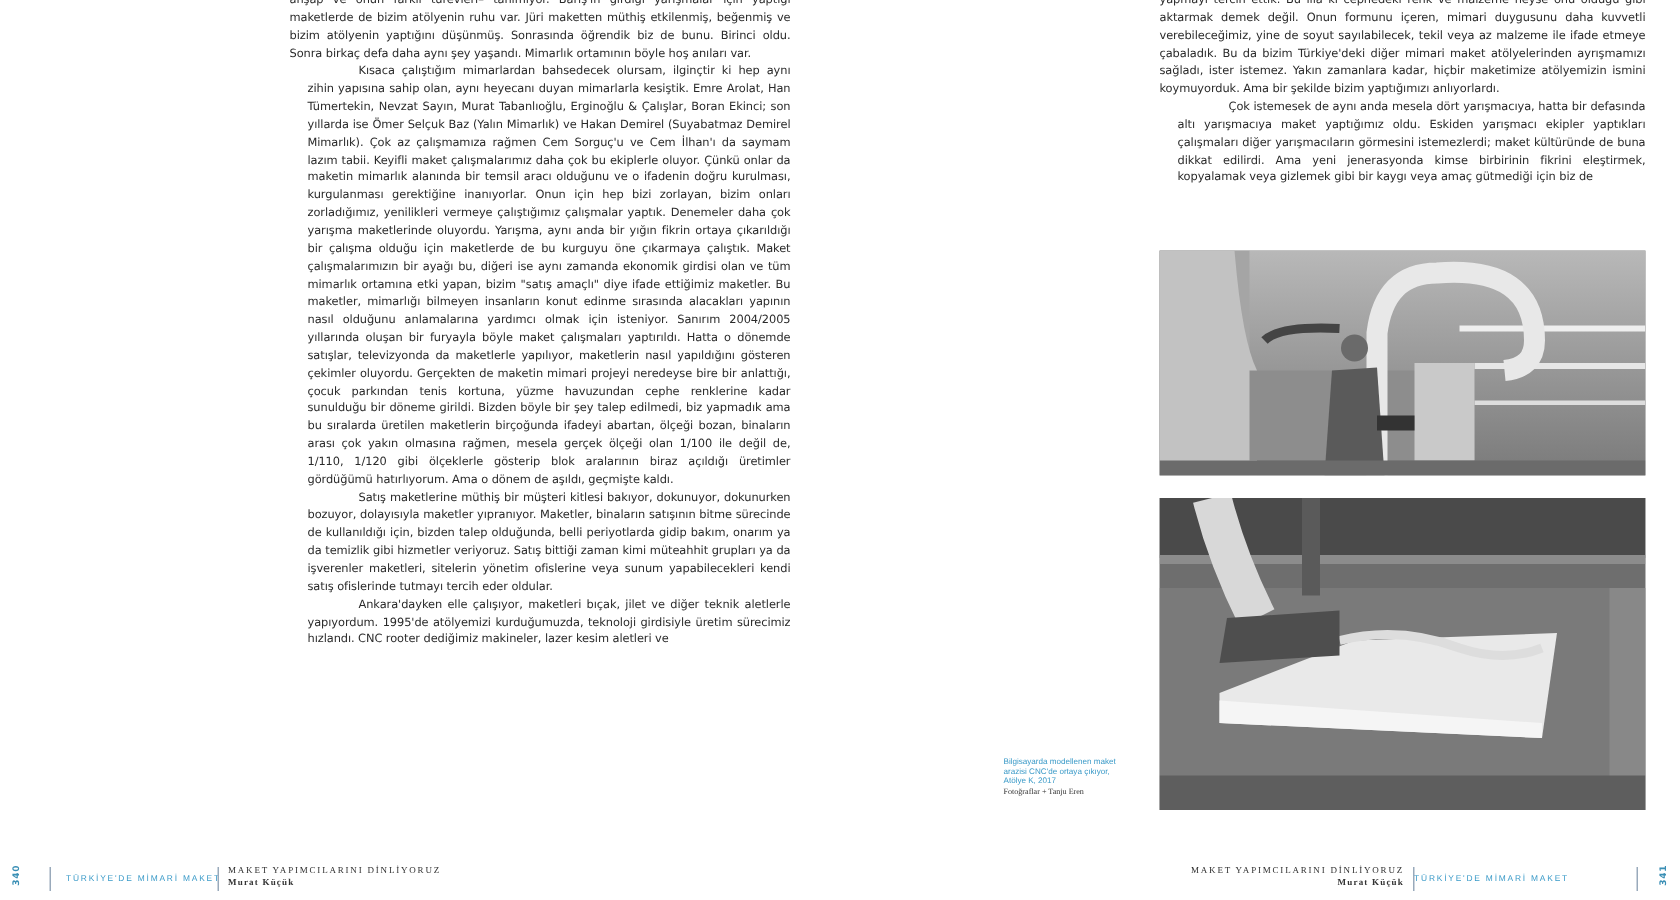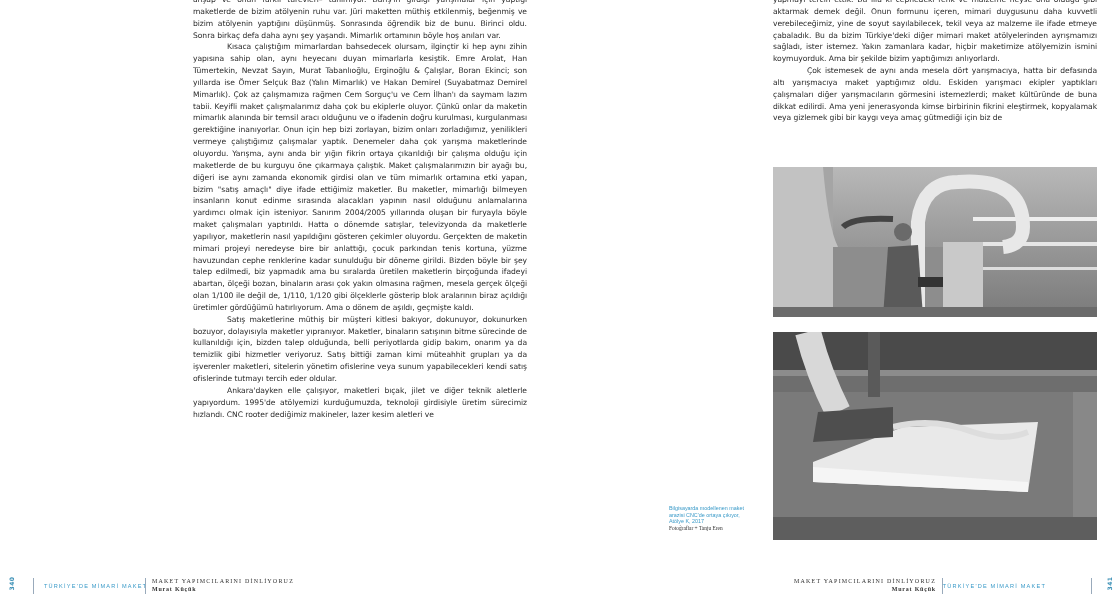--- a/index.html
+++ b/index.html
@@ -1,20 +1,20 @@
 <!DOCTYPE html>
 <html><head>
 <meta charset="utf-8">
 <style>
   html, body { margin:0; padding:0; }
   body { width:1120px; height:600px; background:#ffffff; position:relative; overflow:hidden;
          font-family:"DejaVu Sans", sans-serif; color:#2a2a2a; }
   .col { position:absolute; font-size:7.6px; line-height:11.85px; text-align:justify; letter-spacing:-0.05px; }
   .col p { margin:0; }
-  .col .ind { text-indent:34px; }
+  .col .ind { text-indent:34px;margin-left:12px; }
   #left-col { left:193px; top:-6px; width:334px; }
   #right-col { left:773px; top:-6px; width:324px; }
   .photo { position:absolute; overflow:hidden; background:#888; }
   #photo1 { left:773px; top:167px; width:324px; height:150px; }
   #photo2 { left:773px; top:332px; width:324px; height:208px; }
   .caption { position:absolute; left:669px; top:505px; width:100px; font-size:5.4px; line-height:6.6px; }
   .caption .blue { color:#3a9ac8; font-family:"Liberation Sans", sans-serif; }
   .caption .credit { color:#333; font-family:"Liberation Serif", serif; }
   .footer { position:absolute; top:578px; height:18px; font-size:5.6px; }
   .pnum { position:absolute; color:#3a8fb5; font-weight:bold; font-size:6px; transform:rotate(-90deg); letter-spacing:0.5px; }

